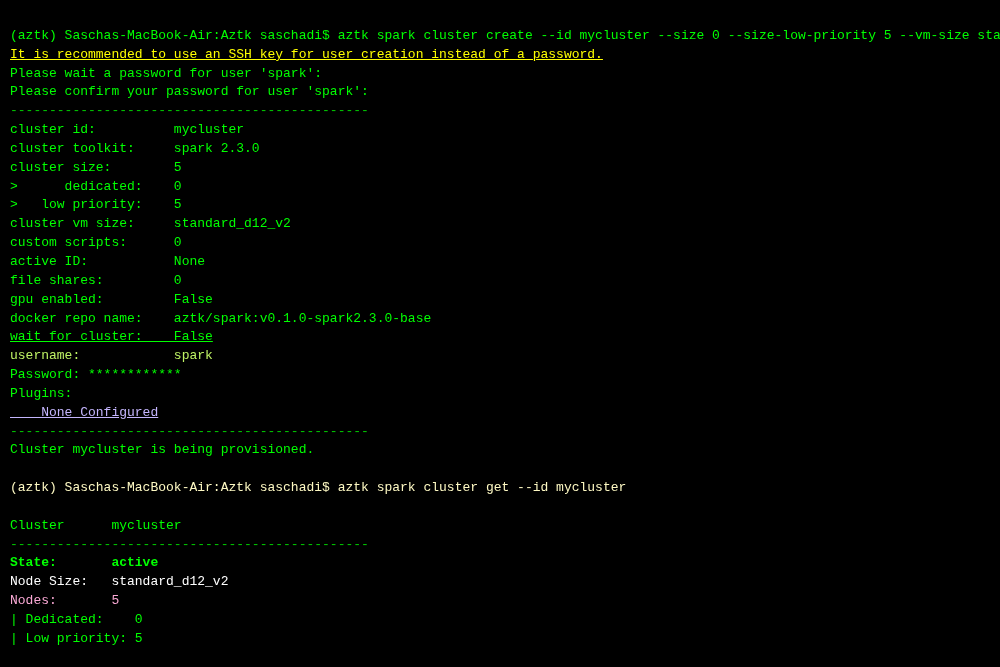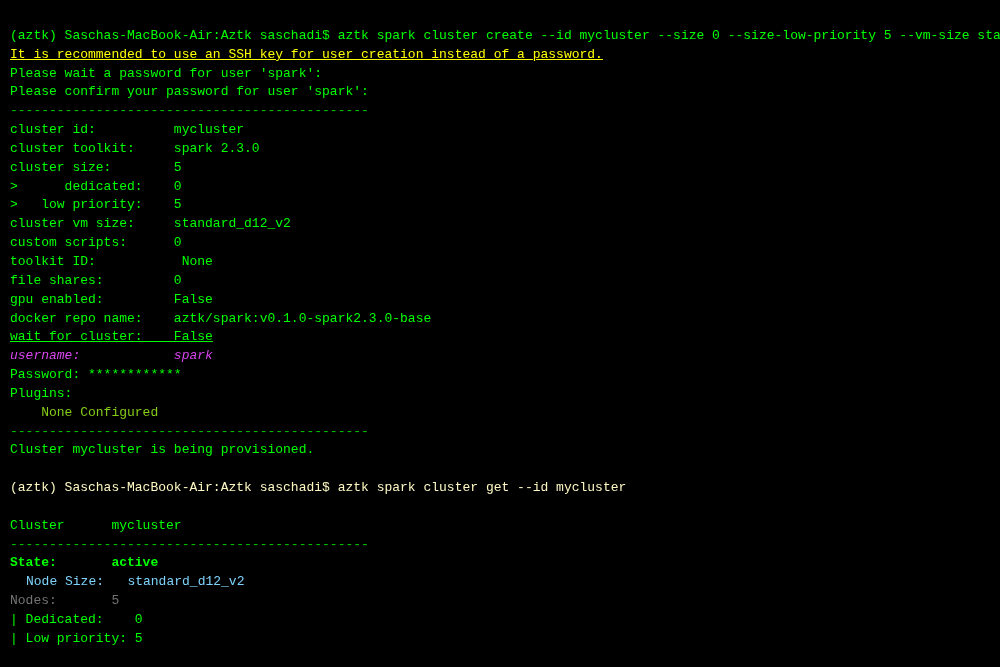--- a/index.html
+++ b/index.html
@@ -27,39 +27,39 @@
 <span style="color: rgb(0, 255, 0);">Please wait a password for user 'spark':</span>
 <span style="color: rgb(0, 255, 0);">Please confirm your password for user 'spark':</span>
 <span style="color: rgb(0, 204, 0);">----------------------------------------------</span>
 <span style="color: rgb(0, 255, 0); margin-top: 31px;">cluster id:          mycluster</span>
 <span style="color: rgb(0, 255, 0); margin-top: 12px;">cluster toolkit:     spark 2.3.0</span>
 <span style="color: rgb(0, 255, 0);">cluster size:        5</span>
 <span style="color: rgb(0, 255, 0);">&gt;      dedicated:    0</span>
 <span style="color: rgb(0, 255, 0);">&gt;   low priority:    5</span>
 <span style="color: rgb(0, 255, 0);">cluster vm size:     standard_d12_v2</span>
 <span style="color: rgb(0, 255, 0);">custom scripts:      0</span>
-<span style="color: rgb(0, 255, 0);">toolkit ID:           None</span>
+<span style="color: rgb(0, 255, 0);">active ID:           None</span>
 <span style="color: rgb(0, 255, 0);">file shares:         0</span>
 <span style="color: rgb(0, 255, 0);">gpu enabled:         False</span>
 <span style="color: rgb(0, 255, 0);">docker repo name:    aztk/spark:v0.1.0-spark2.3.0-base</span>
 <span style="color: rgb(0, 255, 0); text-decoration: underline;">wait for cluster:    False</span>
-<span style="color: #d946ef; font-style: italic;">username:            spark</span>
+<span style="color: #bef264;">username:            spark</span>
 <span style="color: rgb(0, 255, 0);">Password: ************</span>
 <span style="color: rgb(0, 255, 0);">Plugins:</span>
-<span style="color: #84cc16;">    None Configured</span>
+<span style="color: #c4b5fd; text-decoration: underline;">    None Configured</span>
 <span style="color: rgb(0, 204, 0);">----------------------------------------------</span>
 <span style="color: rgb(0, 255, 0);">Cluster mycluster is being provisioned.</span>
 <span style="color: rgb(0, 255, 0);"></span>
 <span style="color: #fef9c3;">(aztk) Saschas-MacBook-Air:Aztk saschadi$ aztk spark cluster get --id mycluster</span>
 <span style="color: rgb(0, 255, 0);"></span>
 <span style="color: rgb(0, 255, 0);">Cluster      mycluster</span>
 <span style="color: rgb(0, 204, 0);">----------------------------------------------</span>
 <span style="color: rgb(0, 255, 0); font-weight: bold;">State:       active</span>
-<span style="color: #7dd3fc; margin-left: 16px;">Node Size:   standard_d12_v2</span>
-<span style="color: #737373; font-family: Liberation Mono, monospace;">Nodes:       5</span>
+<span style="color: #ffffff;">Node Size:   standard_d12_v2</span>
+<span style="color: #f9a8d4; font-family: Liberation Mono, monospace;">Nodes:       5</span>
 <span style="color: rgb(0, 255, 0);">| Dedicated:    0</span>
 <span style="color: rgb(0, 255, 0);">| Low priority: 5</span>
 <span style="color: rgb(0, 255, 0);"></span>
 
 
 
 
 
 
 </div>

